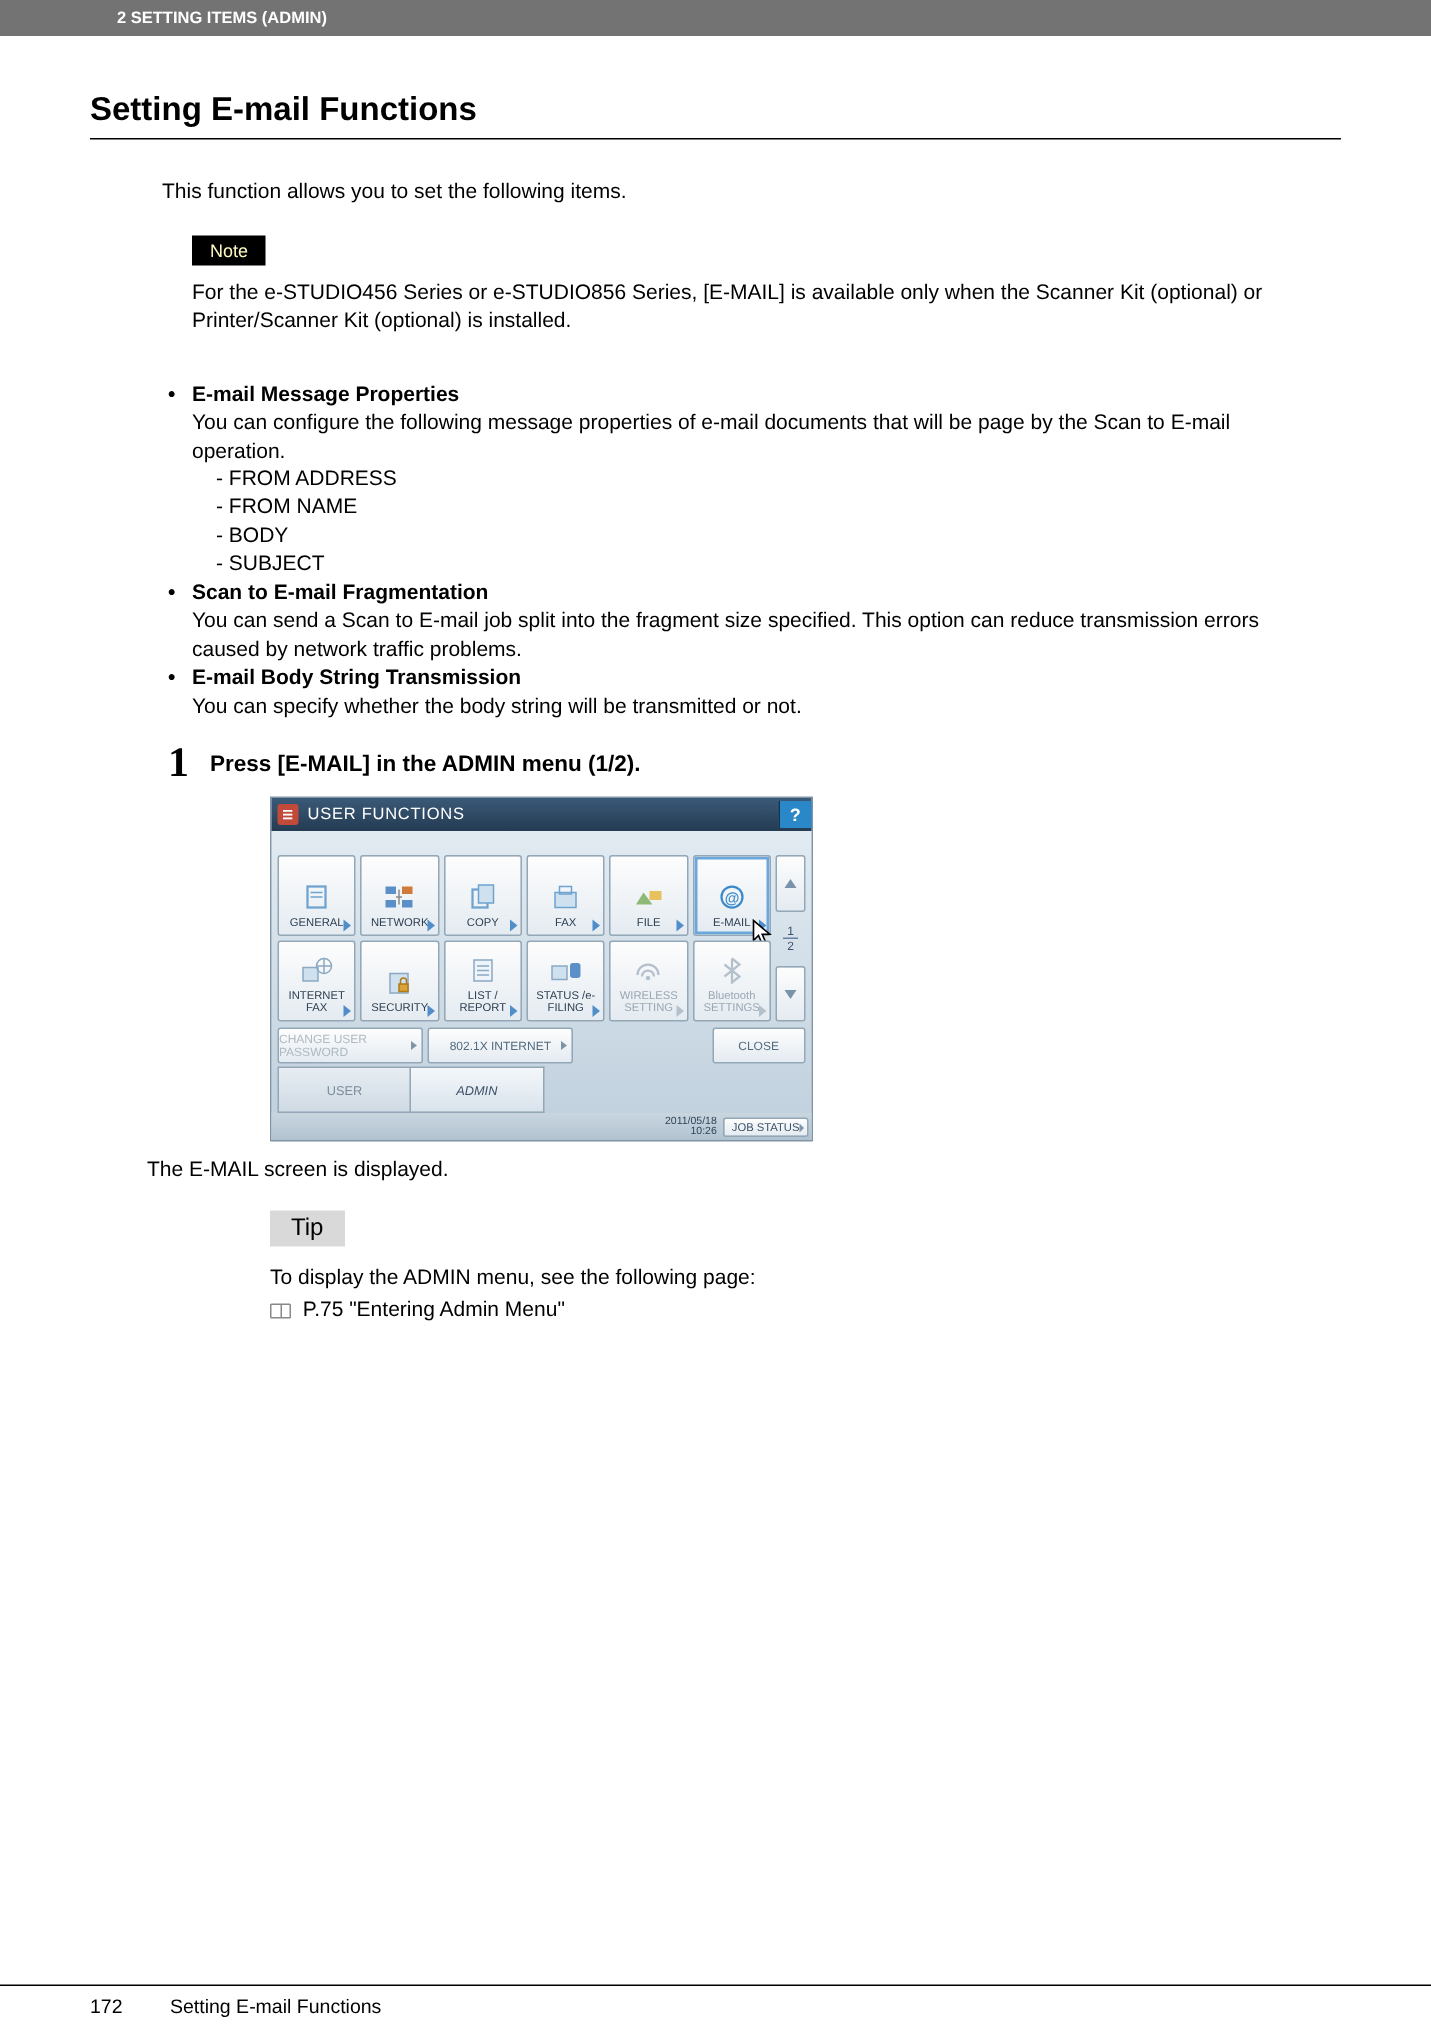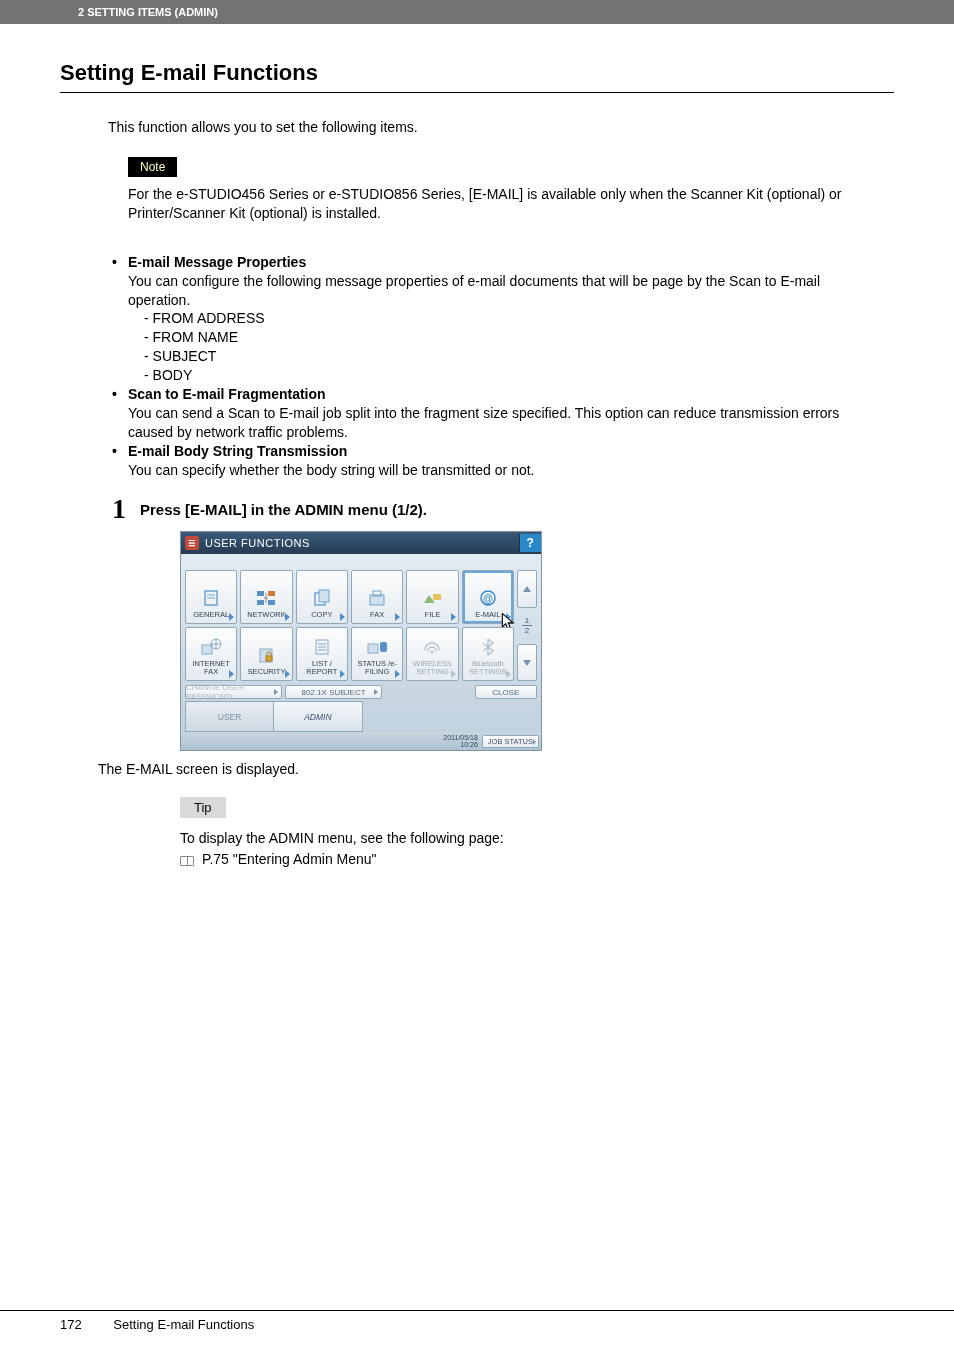--- a/index.html
+++ b/index.html
@@ -48,21 +48,21 @@
   .note-body {
     margin-left: 68px;
     margin-right: 20px;
     margin-bottom: 30px;
     line-height: 1.35;
   }
   .tip-badge {
     display: inline-block;
     background: #d9d9d9;
     color: #000;
-    font-size: 13px;
+    font-size: 16px;
     padding: 3px 14px;
     margin-left: 120px;
     margin-bottom: 10px;
   }
   .tip-body {
     margin-left: 120px;
     line-height: 1.5;
   }
   .book-icon {
     display: inline-block;
@@ -249,21 +249,21 @@
 
   .panel-row2 {
     display: flex;
     gap: 3px;
     padding: 4px 4px 2px 4px;
   }
   .flatbtn {
     background: linear-gradient(#fdfdfd, #e4ebf1);
     border: 1px solid #94a7b6;
     border-radius: 2px;
-    height: 14px;
+    height: 24px;
     display: flex;
     align-items: center;
     justify-content: center;
     font-size: 8px;
     color: #536a80;
     position: relative;
   }
   .flatbtn.disabled { color: #aeb9c3; }
   .flatbtn .mini-arrow {
     position: absolute; right: 3px; top: 50%; transform: translateY(-50%);
@@ -359,22 +359,22 @@
   <p class="note-body">For the e-STUDIO456 Series or e-STUDIO856 Series, [E-MAIL] is available only when the Scanner Kit (optional) or Printer/Scanner Kit (optional) is installed.</p>
 
   <ul class="bullets">
     <li>
       <span class="bullet-dot">•</span>
       <span class="b-head">E-mail Message Properties</span><br>
       <span>You can configure the following message properties of e-mail documents that will be page by the Scan to E-mail operation.</span>
       <ul class="dashes">
         <li>FROM ADDRESS</li>
         <li>FROM NAME</li>
+        <li>BODY</li>
         <li>SUBJECT</li>
-        <li>BODY</li>
       </ul>
     </li>
     <li>
       <span class="bullet-dot">•</span>
       <span class="b-head">Scan to E-mail Fragmentation</span><br>
       <span>You can send a Scan to E-mail job split into the fragment size specified. This option can reduce transmission errors caused by network traffic problems.</span>
     </li>
     <li>
       <span class="bullet-dot">•</span>
       <span class="b-head">E-mail Body String Transmission</span><br>
@@ -555,21 +555,21 @@
           </div>
         </div>
       </div>
 
       <div class="panel-row2">
         <div class="flatbtn b1 disabled">
           <span>CHANGE USER PASSWORD</span>
           <span class="mini-arrow"></span>
         </div>
         <div class="flatbtn b2">
-          <span>802.1X SUBJECT</span>
+          <span>802.1X INTERNET</span>
           <span class="mini-arrow"></span>
         </div>
         <div class="gap"></div>
         <div class="flatbtn b3">
           <span>CLOSE</span>
         </div>
       </div>
 
       <div class="panel-tabs">
         <div class="ptab inactive">USER</div>

